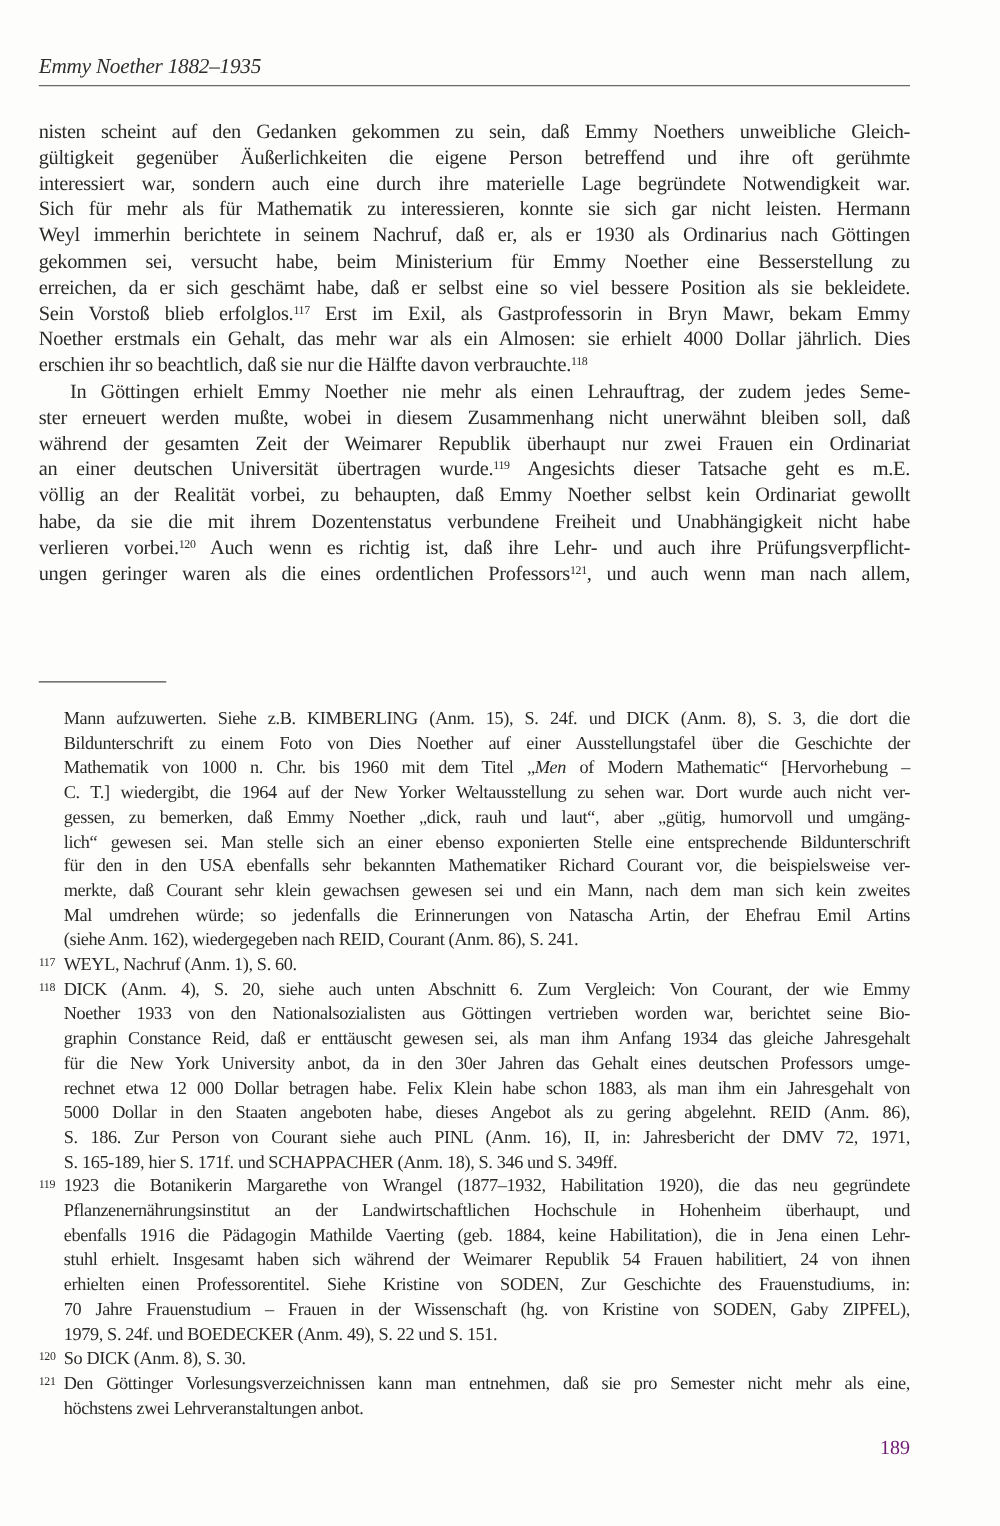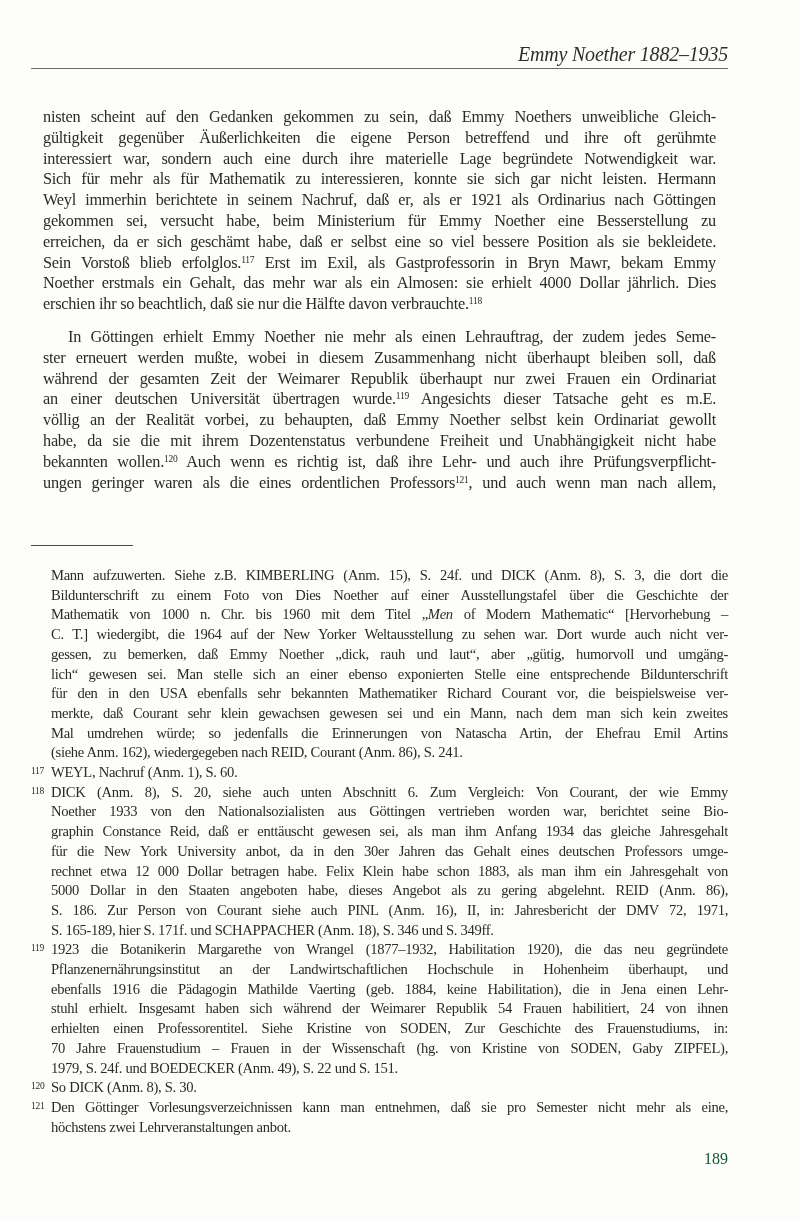--- a/index.html
+++ b/index.html
@@ -5,76 +5,76 @@
   html, body { margin: 0; padding: 0; }
   body {
     width: 800px; height: 1221px; background: #fdfdfb; position: relative; overflow: hidden;
     font-family: "Liberation Serif", "DejaVu Serif", serif; color: #2a2a28;
   }
   .header {
     position: absolute; left: 31px; top: 0; width: 697px; height: 68px;
     border-bottom: 1px solid #6a6a66;
   }
   .header .title {
-    position: absolute; left: 0; right: 0; top: 43px; text-align: right;
-    font-style: italic; font-size: 20px; letter-spacing: -0.2px; color: #2e2e2c;
+    position: absolute; left: 0; right: 0; top: 43px; text-align: left;
+    font-style: italic; font-size: 17px; letter-spacing: -0.2px; color: #2e2e2c;
   }
   .main {
     position: absolute; left: 31px; top: 95px; width: 697px;
     font-size: 16.3px; line-height: 20.8px; text-align: justify; letter-spacing: -0.25px;
   }
-  .main p { margin: 12px; }
+  .main p { margin: 0; }
   .jl { display: block; text-align: justify; text-align-last: justify; white-space: nowrap; }
   .jl.last { text-align-last: left; }
   sup { font-size: 9.5px; vertical-align: 5px; line-height: 0; }
   .sep {
     position: absolute; left: 31px; top: 545px; width: 102px; height: 1px; background: #4a4a48;
   }
   .notes {
     position: absolute; left: 31px; top: 566px; width: 697px;
     font-size: 14.6px; line-height: 19.7px; letter-spacing: -0.3px;
   }
   .note { position: relative; padding-left: 20px; }
   .note .num {
     position: absolute; left: 0; top: 0; font-size: 9.5px; line-height: 16px;
   }
   .note .body { display: block; }
   .pageno {
     position: absolute; left: 680px; top: 1150px; width: 48px; text-align: right;
-    font-size: 16px; color: #14532d;
+    font-size: 16px; color: #701a75;
   }
 </style>
 </head>
 <body>
 
 <div class="header">
   <div class="title">Emmy Noether 1882–1935</div>
 </div>
 
 <div class="main">
   <p>
     <span class="jl">nisten scheint auf den Gedanken gekommen zu sein, daß Emmy Noethers unweibliche Gleich-</span>
     <span class="jl">gültigkeit gegenüber Äußerlichkeiten die eigene Person betreffend und ihre oft gerühmte</span>
     <span class="jl">interessiert war, sondern auch eine durch ihre materielle Lage begründete Notwendigkeit war.</span>
     <span class="jl">Sich für mehr als für Mathematik zu interessieren, konnte sie sich gar nicht leisten. Hermann</span>
-    <span class="jl">Weyl immerhin berichtete in seinem Nachruf, daß er, als er 1921 als Ordinarius nach Göttingen</span>
+    <span class="jl">Weyl immerhin berichtete in seinem Nachruf, daß er, als er 1930 als Ordinarius nach Göttingen</span>
     <span class="jl">gekommen sei, versucht habe, beim Ministerium für Emmy Noether eine Besserstellung zu</span>
     <span class="jl">erreichen, da er sich geschämt habe, daß er selbst eine so viel bessere Position als sie bekleidete.</span>
     <span class="jl"><span>Sein Vorstoß blieb erfolglos.</span><sup>117</sup><span> Erst im Exil, als Gastprofessorin in Bryn Mawr, bekam Emmy</span></span>
     <span class="jl">Noether erstmals ein Gehalt, das mehr war als ein Almosen: sie erhielt 4000 Dollar jährlich. Dies</span>
     <span class="jl last"><span>erschien ihr so beachtlich, daß sie nur die Hälfte davon verbrauchte.</span><sup>118</sup></span>
   </p>
   <p>
     <span class="jl" style="padding-left:25px">In Göttingen erhielt Emmy Noether nie mehr als einen Lehrauftrag, der zudem jedes Seme-</span>
-    <span class="jl">ster erneuert werden mußte, wobei in diesem Zusammenhang nicht überhaupt bleiben soll, daß</span>
+    <span class="jl">ster erneuert werden mußte, wobei in diesem Zusammenhang nicht unerwähnt bleiben soll, daß</span>
     <span class="jl">während der gesamten Zeit der Weimarer Republik überhaupt nur zwei Frauen ein Ordinariat</span>
     <span class="jl"><span>an einer deutschen Universität übertragen wurde.</span><sup>119</sup><span> Angesichts dieser Tatsache geht es m.E.</span></span>
     <span class="jl">völlig an der Realität vorbei, zu behaupten, daß Emmy Noether selbst kein Ordinariat gewollt</span>
     <span class="jl">habe, da sie die mit ihrem Dozentenstatus verbundene Freiheit und Unabhängigkeit nicht habe</span>
-    <span class="jl"><span>bekannten wollen.</span><sup>120</sup><span> Auch wenn es richtig ist, daß ihre Lehr- und auch ihre Prüfungsverpflicht-</span></span>
+    <span class="jl"><span>verlieren vorbei.</span><sup>120</sup><span> Auch wenn es richtig ist, daß ihre Lehr- und auch ihre Prüfungsverpflicht-</span></span>
     <span class="jl"><span>ungen geringer waren als die eines ordentlichen Professors</span><sup>121</sup><span>, und auch wenn man nach allem,</span></span>
   </p>
 </div>
 
 <div class="sep"></div>
 
 <div class="notes">
   <div class="note">
     <span class="body">
       <span class="jl">Mann aufzuwerten. Siehe z.B. KIMBERLING (Anm. 15), S. 24f. und DICK (Anm. 8), S. 3, die dort die</span>
@@ -93,21 +93,21 @@
   <div class="note">
     <span class="num">117</span>
     <span class="body">
       <span class="jl last">WEYL, Nachruf (Anm. 1), S. 60.</span>
     </span>
   </div>
 
   <div class="note">
     <span class="num">118</span>
     <span class="body">
-      <span class="jl">DICK (Anm. 8), S. 20, siehe auch unten Abschnitt 6. Zum Vergleich: Von Courant, der wie Emmy</span>
+      <span class="jl">DICK (Anm. 4), S. 20, siehe auch unten Abschnitt 6. Zum Vergleich: Von Courant, der wie Emmy</span>
       <span class="jl">Noether 1933 von den Nationalsozialisten aus Göttingen vertrieben worden war, berichtet seine Bio-</span>
       <span class="jl">graphin Constance Reid, daß er enttäuscht gewesen sei, als man ihm Anfang 1934 das gleiche Jahresgehalt</span>
       <span class="jl">für die New York University anbot, da in den 30er Jahren das Gehalt eines deutschen Professors umge-</span>
       <span class="jl">rechnet etwa 12 000 Dollar betragen habe. Felix Klein habe schon 1883, als man ihm ein Jahresgehalt von</span>
       <span class="jl">5000 Dollar in den Staaten angeboten habe, dieses Angebot als zu gering abgelehnt. REID (Anm. 86),</span>
       <span class="jl">S. 186. Zur Person von Courant siehe auch PINL (Anm. 16), II, in: Jahresbericht der DMV 72, 1971,</span>
       <span class="jl last">S. 165-189, hier S. 171f. und SCHAPPACHER (Anm. 18), S. 346 und S. 349ff.</span>
     </span>
   </div>
 

